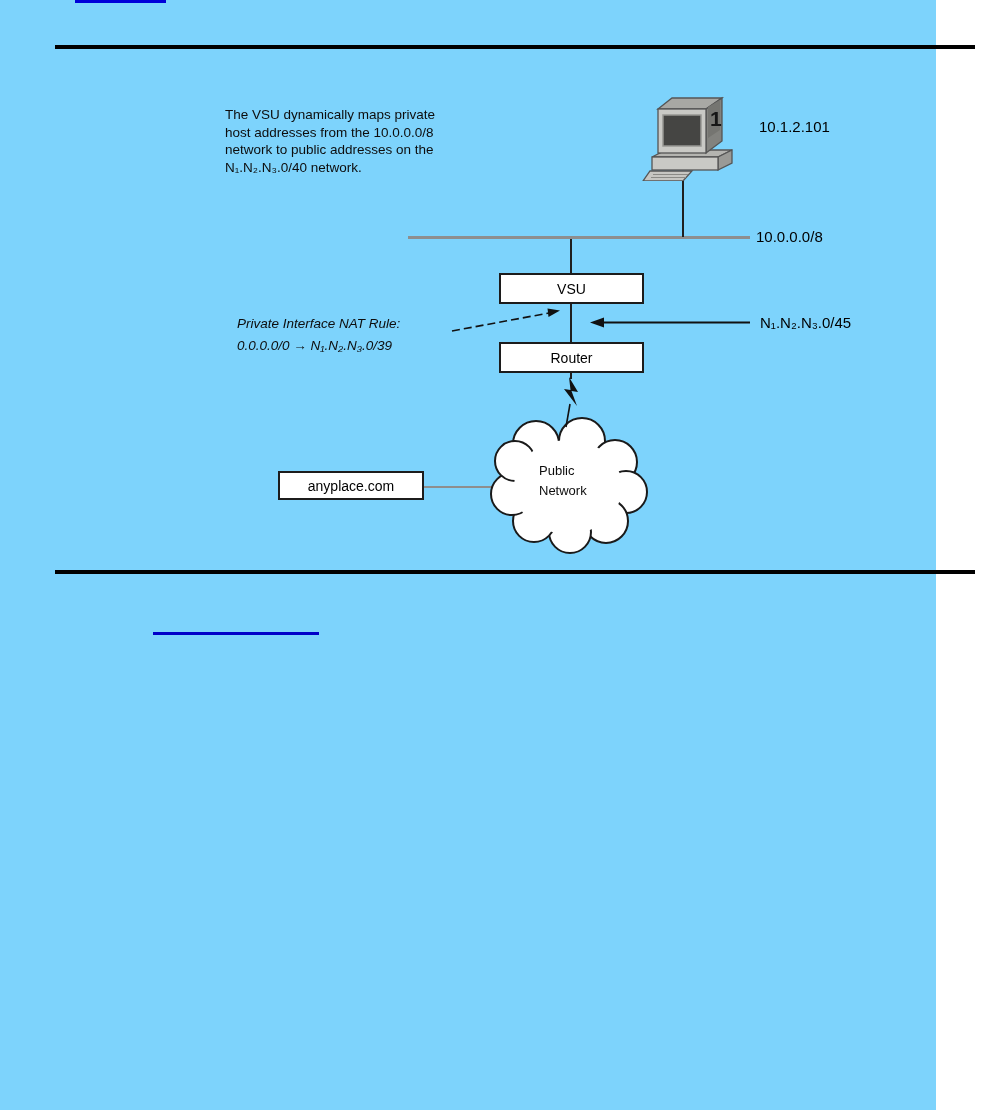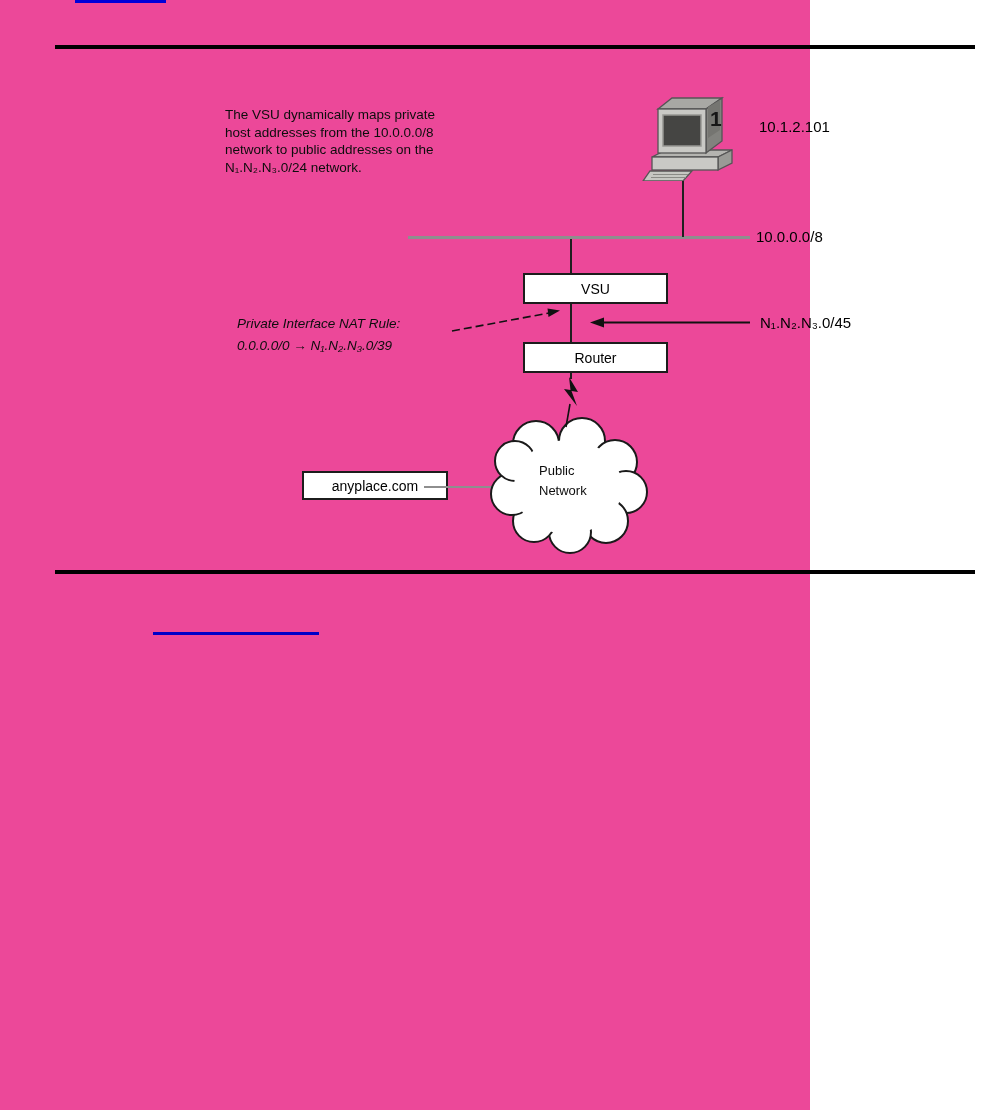--- a/index.html
+++ b/index.html
@@ -2,21 +2,21 @@
 <html><head>
 <meta charset="utf-8">
 <style>
   html, body {
     margin: 0; padding: 0;
     width: 1008px; height: 1110px;
     background: #ffffff;
     font-family: "Liberation Sans", "DejaVu Sans", sans-serif;
     overflow: hidden;
   }
-  .page { position: relative; width: 810px; height: 1110px; background: #ec4899; }
+  .page { position: relative; width: 936px; height: 1110px; background: #7dd3fc; }
 
   
   .top-link {
     position: absolute; left: 75px; top: 0; width: 91px; height: 3px;
     background: #0000d9;
   }
   .bottom-link {
     position: absolute; left: 153px; top: 632px; width: 166px; height: 2.5px;
     background: #0000c8;
   }
@@ -51,21 +51,21 @@
   .host-drop { left: 682px; top: 174px; height: 63px; }
   .vsu-drop { left: 570px; top: 239px; height: 35px; }
   .vsu-router { left: 570px; top: 303px; height: 39px; }
   .router-stub { left: 570px; top: 372px; height: 7px; }
 
   
   .nodebox {
     position: absolute; box-sizing: border-box;
     border: 2px solid #1c1c1c; background: #fff;
     display: flex; align-items: center; justify-content: center;
-    font-size: 14px; color: #000; z-index: 4; margin-left: 24px;
+    font-size: 14px; color: #000; z-index: 4;
   }
   .box-vsu { left: 499px; top: 273px; width: 145px; height: 31px; }
   .box-router { left: 499px; top: 342px; width: 145px; height: 31px; align-items: center; }
   .box-anyplace { left: 278px; top: 471px; width: 146px; height: 29px; text-align: center; }
 
   .overlay { position: absolute; left: 0; top: 0; z-index: 5; pointer-events: none; }
   .pc-icon { position: absolute; left: 642px; top: 95px; z-index: 4; }
 </style>
 </head>
 <body>
@@ -75,21 +75,21 @@
   <a class="top-link"></a>
 
   <div class="rule rule-top"></div>
 
   <div>
 
     <div class="caption">
       <div>The VSU dynamically maps private</div>
       <div>host addresses from the 10.0.0.0/8</div>
       <div>network to public addresses on the</div>
-      <div>N₁.N₂.N₃.0/24 network.</div>
+      <div>N₁.N₂.N₃.0/40 network.</div>
     </div>
 
     <svg class="pc-icon" width="104" height="86" viewBox="0 0 104 86">
 
       <polygon points="8,76 50,76 41,86 1,86" fill="#c6c6c2" stroke="#555" stroke-width="1.3"></polygon>
       <line x1="11" y1="79.5" x2="46" y2="79.5" stroke="#8a8a86" stroke-width="1"></line>
       <line x1="9" y1="82.5" x2="44" y2="82.5" stroke="#8a8a86" stroke-width="1"></line>
 
       <polygon points="10,62 24,55 90,55 76,62" fill="#b4b4b0" stroke="#555" stroke-width="1.3"></polygon>
       <polygon points="76,62 90,55 90,68 76,75" fill="#9a9a96" stroke="#555" stroke-width="1.3"></polygon>

